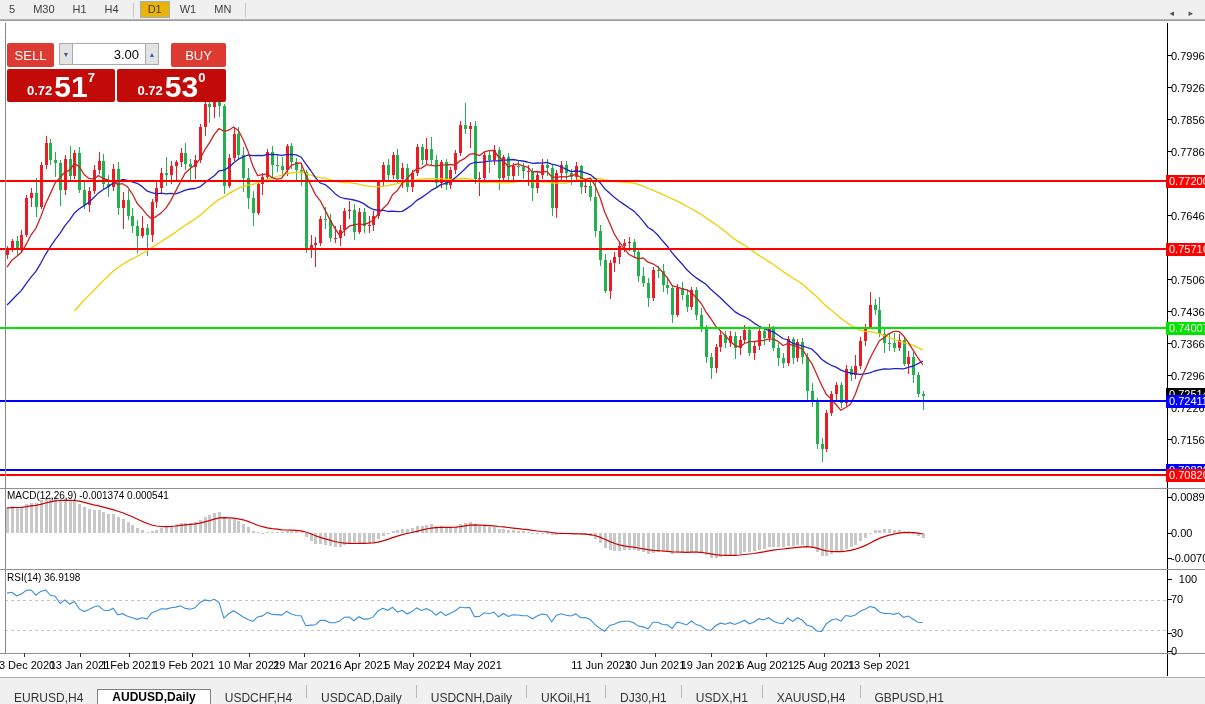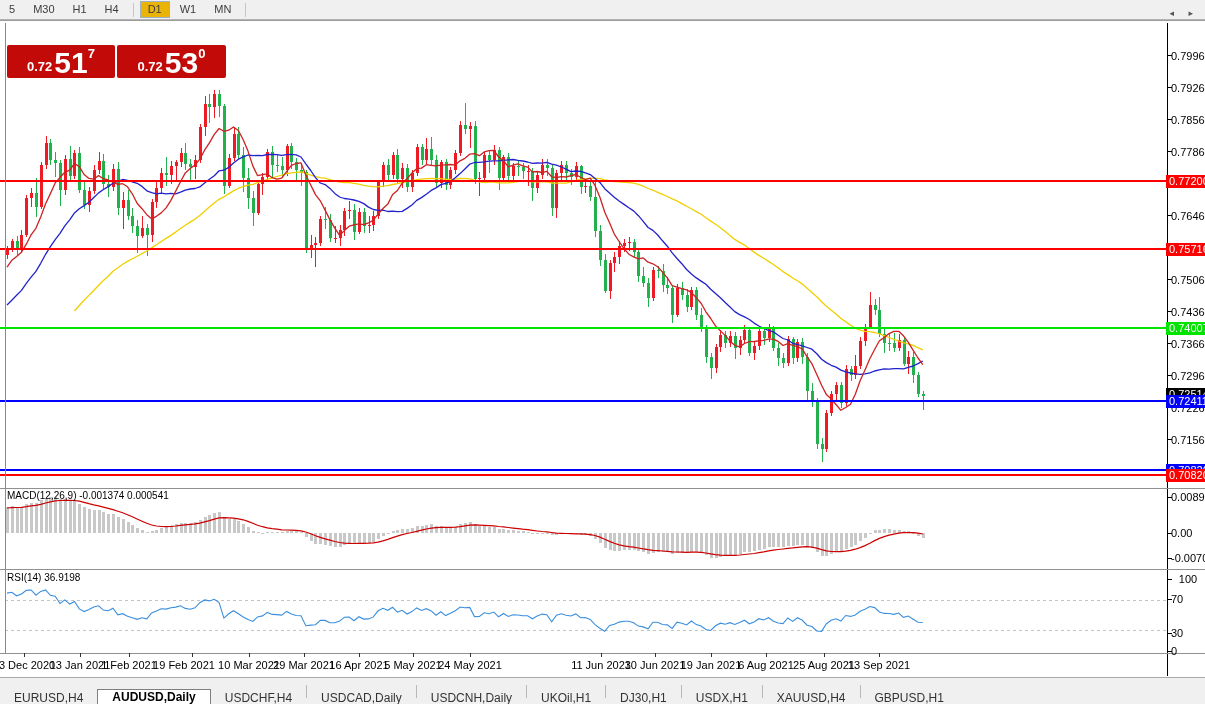--- a/index.html
+++ b/index.html
@@ -690,20 +690,29 @@
       <line x1="601.5" y1="632" x2="601.5" y2="636" stroke="#333" stroke-width="1" shape-rendering="crispEdges"></line>
       <line x1="655.5" y1="632" x2="655.5" y2="636" stroke="#333" stroke-width="1" shape-rendering="crispEdges"></line>
       <line x1="711.5" y1="632" x2="711.5" y2="636" stroke="#333" stroke-width="1" shape-rendering="crispEdges"></line>
       <line x1="766.5" y1="632" x2="766.5" y2="636" stroke="#333" stroke-width="1" shape-rendering="crispEdges"></line>
       <line x1="824.5" y1="632" x2="824.5" y2="636" stroke="#333" stroke-width="1" shape-rendering="crispEdges"></line>
       <line x1="879.5" y1="632" x2="879.5" y2="636" stroke="#333" stroke-width="1" shape-rendering="crispEdges"></line>
     </svg>
 
 
   <div id="trade">
+    <div id="trade-top">
+      <div id="sell-btn" class="trade-btn">SELL</div>
+      <div id="vol-group">
+        <div class="spin">▼</div>
+        <input id="vol-input" value="3.00" style="">
+        <div class="spin">▲</div>
+      </div>
+      <div id="buy-btn" class="trade-btn">BUY</div>
+    </div>
     <div id="trade-prices">
       <div id="sell-price" class="price-panel">
         <span class="pp-prefix">0.72</span>
         <span class="pp-big">51</span>
         <span class="pp-sup">7</span>
       </div>
       <div id="buy-price" class="price-panel">
         <span class="pp-prefix">0.72</span>
         <span class="pp-big">53</span>
         <span class="pp-sup">0</span>

